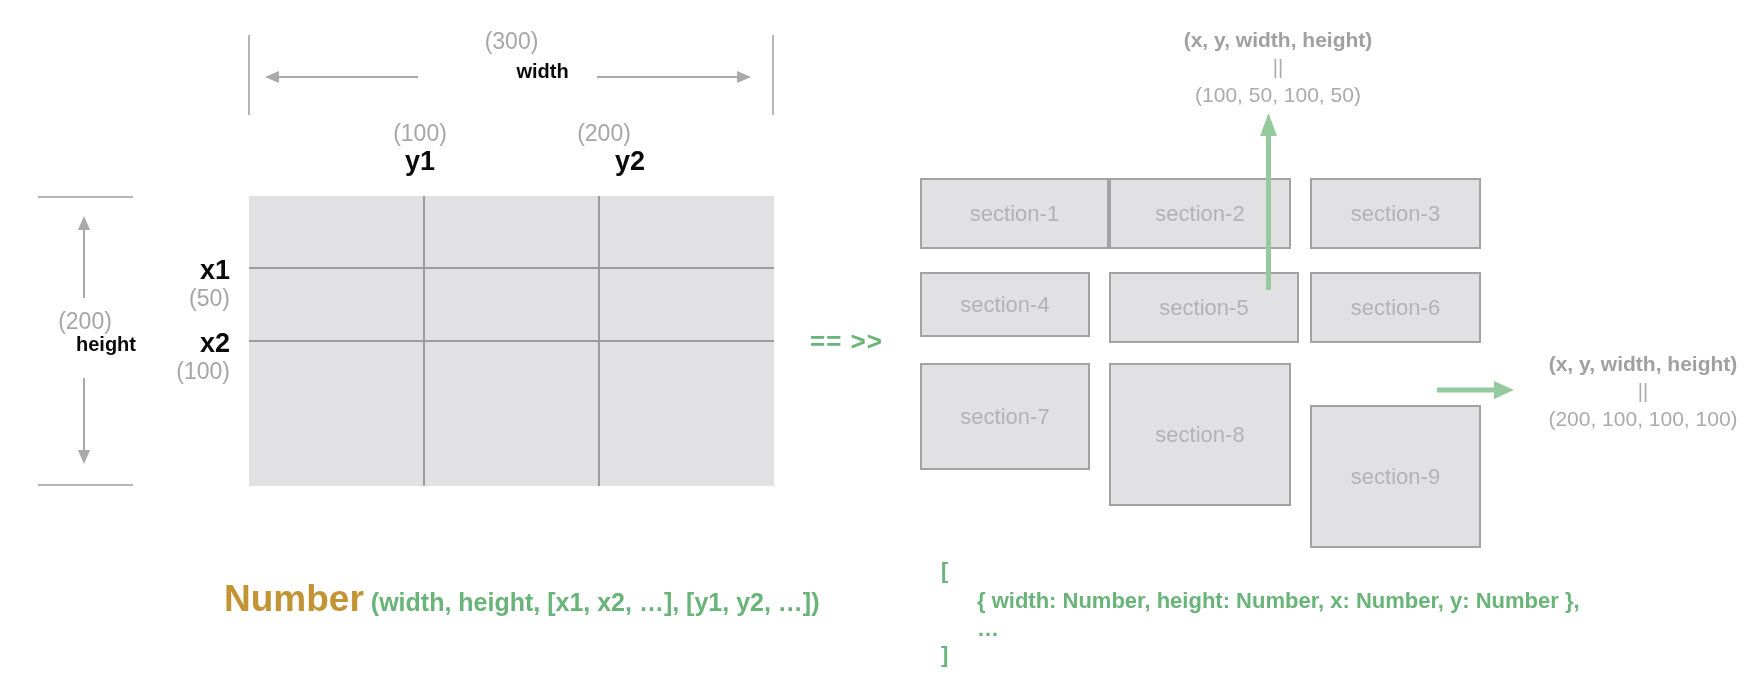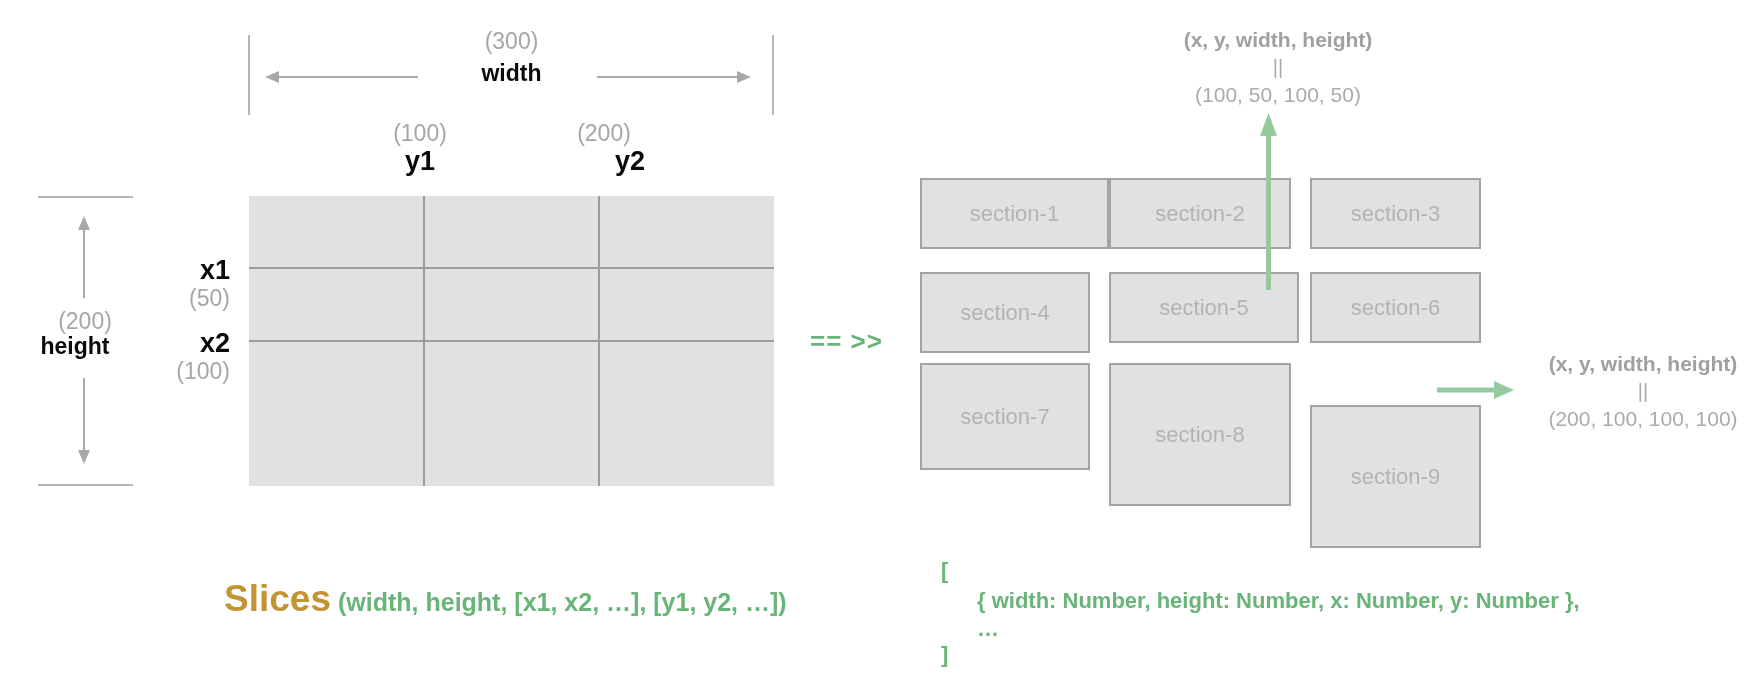--- a/index.html
+++ b/index.html
@@ -17,21 +17,21 @@
   }
   html,body{margin:0;padding:0;background:#fff;}
   .canvas{
     position:relative;width:1760px;height:700px;background:#fff;overflow:hidden;
     font-family:"Liberation Sans", sans-serif;
   }
   .abs{position:absolute;}
   .center{text-align:center;}
   .right{text-align:right;}
   .dim{color:var(--gray-text);font-size:23px;}
-  .big-label{color:var(--ink);font-weight:bold;font-size:23px;}
+  .big-label{color:var(--ink);font-weight:bold;font-size:20px;padding-left:31px;}
   .axis-label{color:var(--ink);font-weight:bold;font-size:27px;}
   .tick-v{width:2px;height:80px;background:var(--gray-tick);}
   .tick-h{width:95px;height:2px;background:var(--gray-tick);}
   .slice-rect{background:var(--box-fill);}
   .grid-v{position:absolute;top:0;width:2px;height:100%;background:var(--gray-line);}
   .grid-h{position:absolute;left:0;height:2px;width:100%;background:var(--gray-line);}
   .section-box{
     background:var(--box-fill);border:2px solid var(--box-border);
     display:flex;align-items:center;justify-content:center;
     color:#b3b3b3;font-size:22px;box-sizing:border-box;
@@ -90,36 +90,36 @@
   </svg>
   <div class="abs dim center" style="left:25px;top:308px;width:120px;">(200)</div>
   <div class="abs big-label center" style="left:5px;top:333px;width:140px;">height</div>
 
   <div class="abs axis-label right" style="left:148px;top:255px;width:82px;">x1</div>
   <div class="abs dim right" style="left:148px;top:285px;width:82px;">(50)</div>
   <div class="abs axis-label right" style="left:148px;top:328px;width:82px;">x2</div>
   <div class="abs dim right" style="left:140px;top:358px;width:90px;">(100)</div>
 
   <div class="abs signature" style="left:224px;top:578px;">
-    <span class="fn-name">Slices</span>
+    <span class="fn-name">Number</span>
     <span class="fn-args">(width, height, [x1, x2, …], [y1, y2, …])</span>
   </div>
 
   <div class="abs connector" style="left:810px;top:326px;">== &gt;&gt;</div>
 
   <div class="abs section-box" style="left:920px;top:178px;width:189px;height:71px;">
       <span>section-1</span>
     </div>
   <div class="abs section-box" style="left:1109px;top:178px;width:182px;height:71px;">
       <span>section-2</span>
     </div>
   <div class="abs section-box" style="left:1310px;top:178px;width:171px;height:71px;">
       <span>section-3</span>
     </div>
-  <div class="abs section-box" style="left:920px;top:272px;width:170px;height:81px;">
+  <div class="abs section-box" style="left:920px;top:272px;width:170px;height:65px;">
       <span>section-4</span>
     </div>
   <div class="abs section-box" style="left:1109px;top:272px;width:190px;height:71px;">
       <span>section-5</span>
     </div>
   <div class="abs section-box" style="left:1310px;top:272px;width:171px;height:71px;">
       <span>section-6</span>
     </div>
   <div class="abs section-box" style="left:920px;top:363px;width:170px;height:107px;">
       <span>section-7</span>

